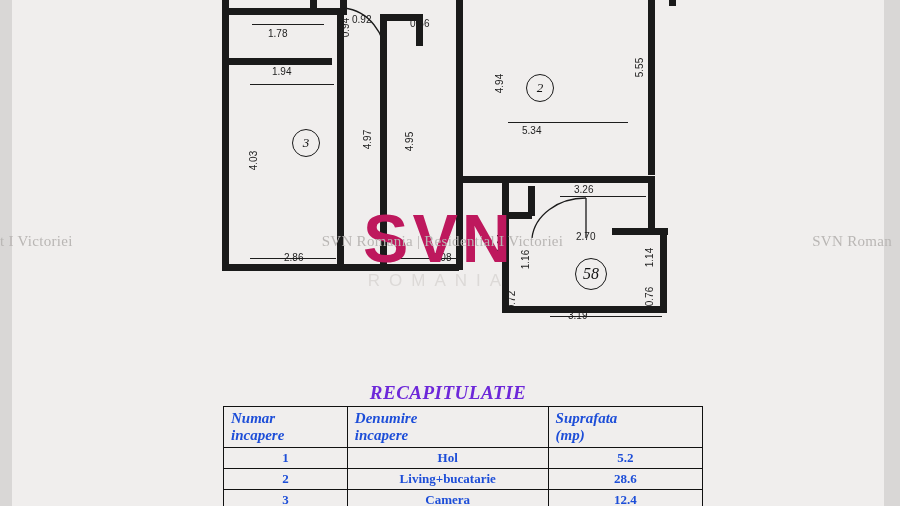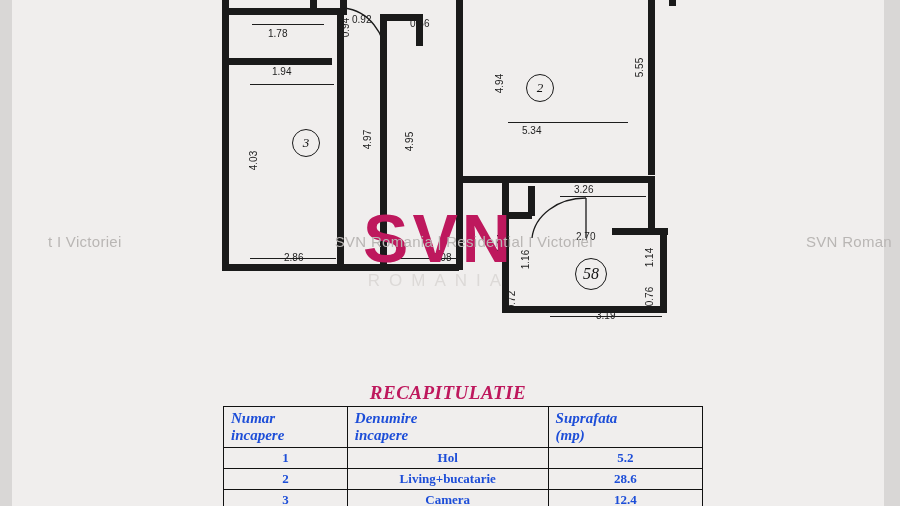--- a/index.html
+++ b/index.html
@@ -28,29 +28,29 @@
   .tick{position:absolute;background:#1d1d1d;}
   .tick.h{height:1px;}
 
   .room-num{position:absolute;width:26px;height:26px;border:1.6px solid #1a1a1a;border-radius:50%;
     display:flex;align-items:center;justify-content:center;font-size:13px;font-style:italic;color:#111;background:transparent;}
   .room-num.big{width:30px;height:30px;font-size:16px;}
 
   
   .wm{position:absolute;left:0;right:0;top:218px;height:46px;display:flex;align-items:center;
       justify-content:space-between;pointer-events:none;}
-  .wm span{font-family:Liberation Sans, sans-serif;font-size:15px;color:#b9b6b4;letter-spacing:.3px;padding-left:48px;}
+  .wm span{font-family:Liberation Serif, serif;font-size:15px;color:#b9b6b4;letter-spacing:.3px;}
   .wm-logo{position:absolute;left:262px;top:186px;width:330px;height:118px;pointer-events:none;
       display:flex;flex-direction:column;align-items:center;justify-content:center;}
   .wm-logo .svn{font-size:68px;font-weight:bold;color:#be185d;letter-spacing:4px;font-family:"Liberation Sans",sans-serif;}
   .wm-logo .ro{font-size:17px;color:#dcd9d7;letter-spacing:9px;font-family:"Liberation Sans",sans-serif;margin-top:-6px;}
 
   
   .recap-title{position:absolute;left:0;right:0;top:382px;text-align:center;font-style:italic;font-weight:bold;
-     font-size:19px;color:#be185d;letter-spacing:.5px;}
+     font-size:19px;color:#6d28d9;letter-spacing:.5px;}
   table.recap{position:absolute;left:211px;top:406px;width:480px;border-collapse:collapse;}
   table.recap td,table.recap th{border:1.5px solid #111;color:#1d4ed8;}
   table.recap th{font-style:italic;font-weight:bold;font-size:15px;text-align:left;padding:3px 7px;line-height:1.12;vertical-align:top;}
   table.recap td{font-size:13px;font-weight:bold;text-align:center;padding:2px 4px;font-family:"Liberation Serif",serif;}
   .col-a{width:120px;}
   .col-b{width:205px;}
   .col-c{width:155px;}
 </style>
 </head>
 <body>
@@ -131,21 +131,21 @@
       <div class="dim" style="left:562px;top:184px;">3.26</div>
 
       <div class="dim" style="left:272px;top:252px;">2.86</div>
       <div class="dim" style="left:420px;top:252px;">2.08</div>
 
       <div class="dim v" style="left:480px;top:238px;transform:rotate(-90deg);">1.14</div>
       <div class="dim v" style="left:504px;top:254px;transform:rotate(-90deg);">1.16</div>
       <div class="dim" style="left:564px;top:231px;">2.70</div>
       <div class="dim v" style="left:628px;top:252px;transform:rotate(-90deg);">1.14</div>
       <div class="dim v" style="left:490px;top:295px;transform:rotate(-90deg);">0.72</div>
-      <div class="dim" style="left:584px;top:310px;">3.19</div>
+      <div class="dim" style="left:556px;top:310px;">3.19</div>
       <div class="dim v" style="left:628px;top:291px;transform:rotate(-90deg);">0.76</div>
     </div>
 
     <div class="wm-logo">
       <div class="svn">SVN</div>
       <div class="ro">ROMANIA</div>
     </div>
     <div class="wm">
       <span style="margin-left:-12px;">t I Victoriei</span>
       <span>SVN Romania | Residential I Victoriei</span>

